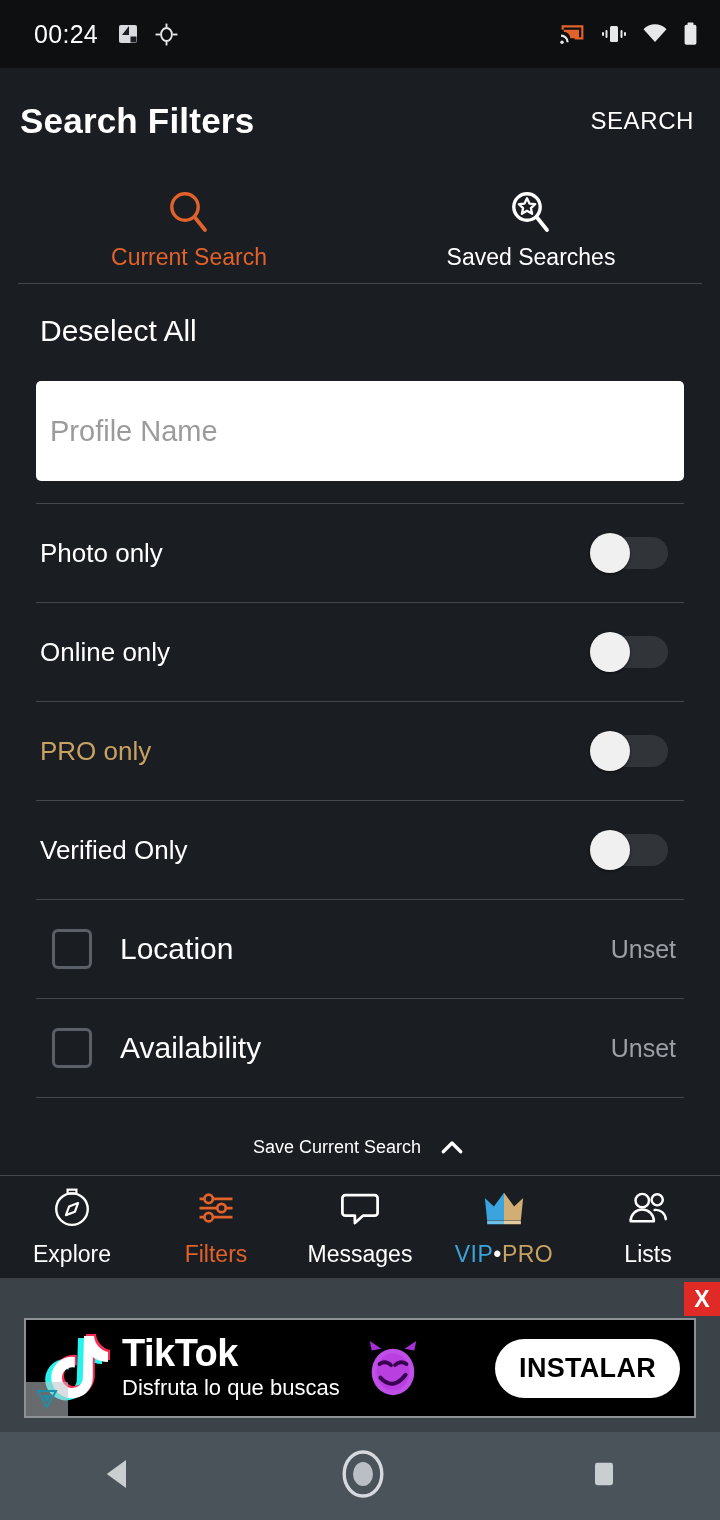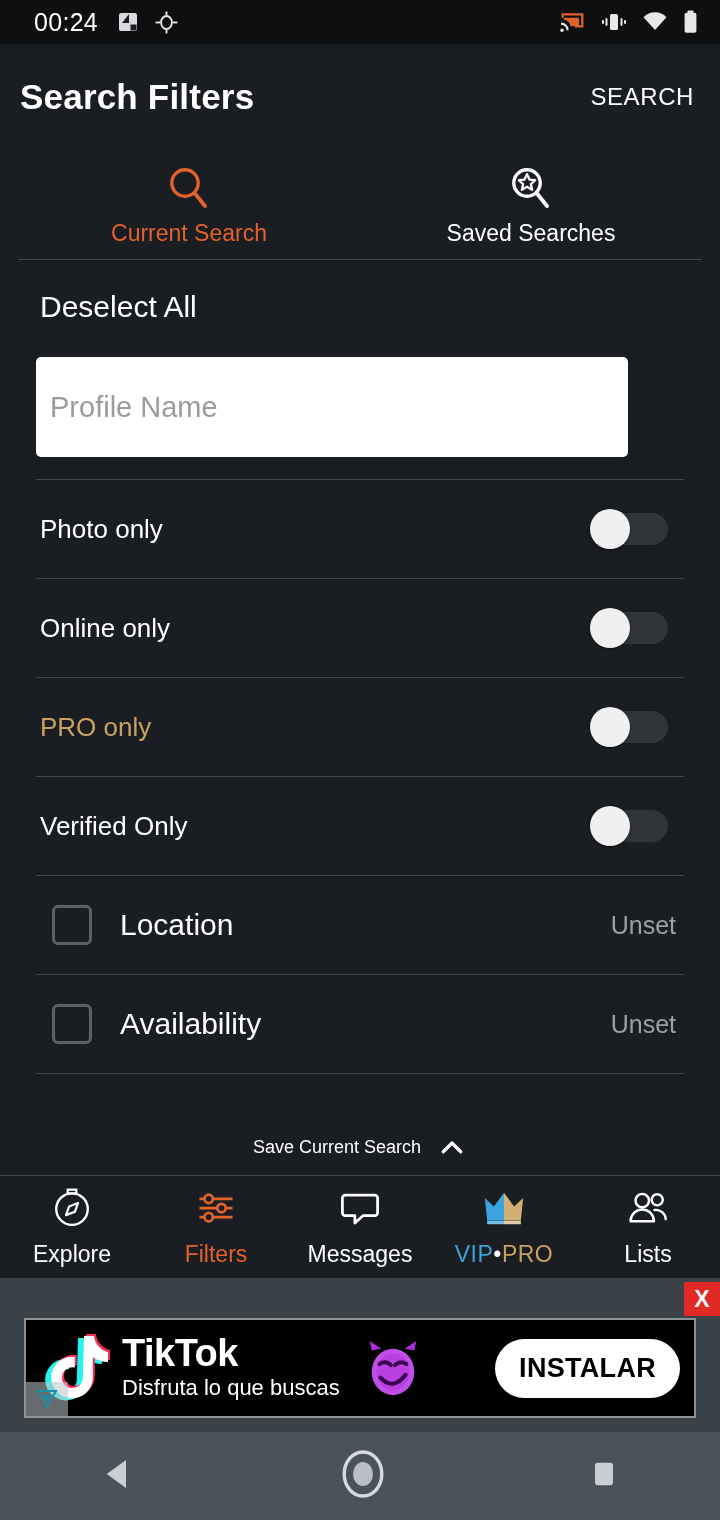--- a/index.html
+++ b/index.html
@@ -12,21 +12,21 @@
   #screen {
     position: relative;
     width: 720px; height: 1520px;
     background: #1a1d21;
     display: flex;
     flex-direction: column;
   }
 
   
   .statusbar {
-    height: 44px;
+    height: 68px;
     background: #0d0f11;
     display: flex;
     align-items: center;
     padding: 0 22px 0 34px;
     flex: 0 0 auto;
   }
   .status-time {
     color: #ffffff;
     font-size: 25px;
     font-weight: 500;
@@ -87,21 +87,21 @@
     padding: 0 36px;
     overflow: hidden;
   }
   .deselect-all {
     color: #ffffff;
     font-size: 30px;
     padding: 30px 2px 0 4px;
   }
   .name-input-wrap { padding: 33px 0 0 0; }
   .name-input {
-    width: 592px;
+    width: 648px;
     height: 100px;
     background: #ffffff;
     border: none;
     border-radius: 5px;
     font-size: 29px;
     color: #222;
     padding: 0 14px;
     font-family: "Liberation Sans", sans-serif;
     display: flex;
     align-items: center;

